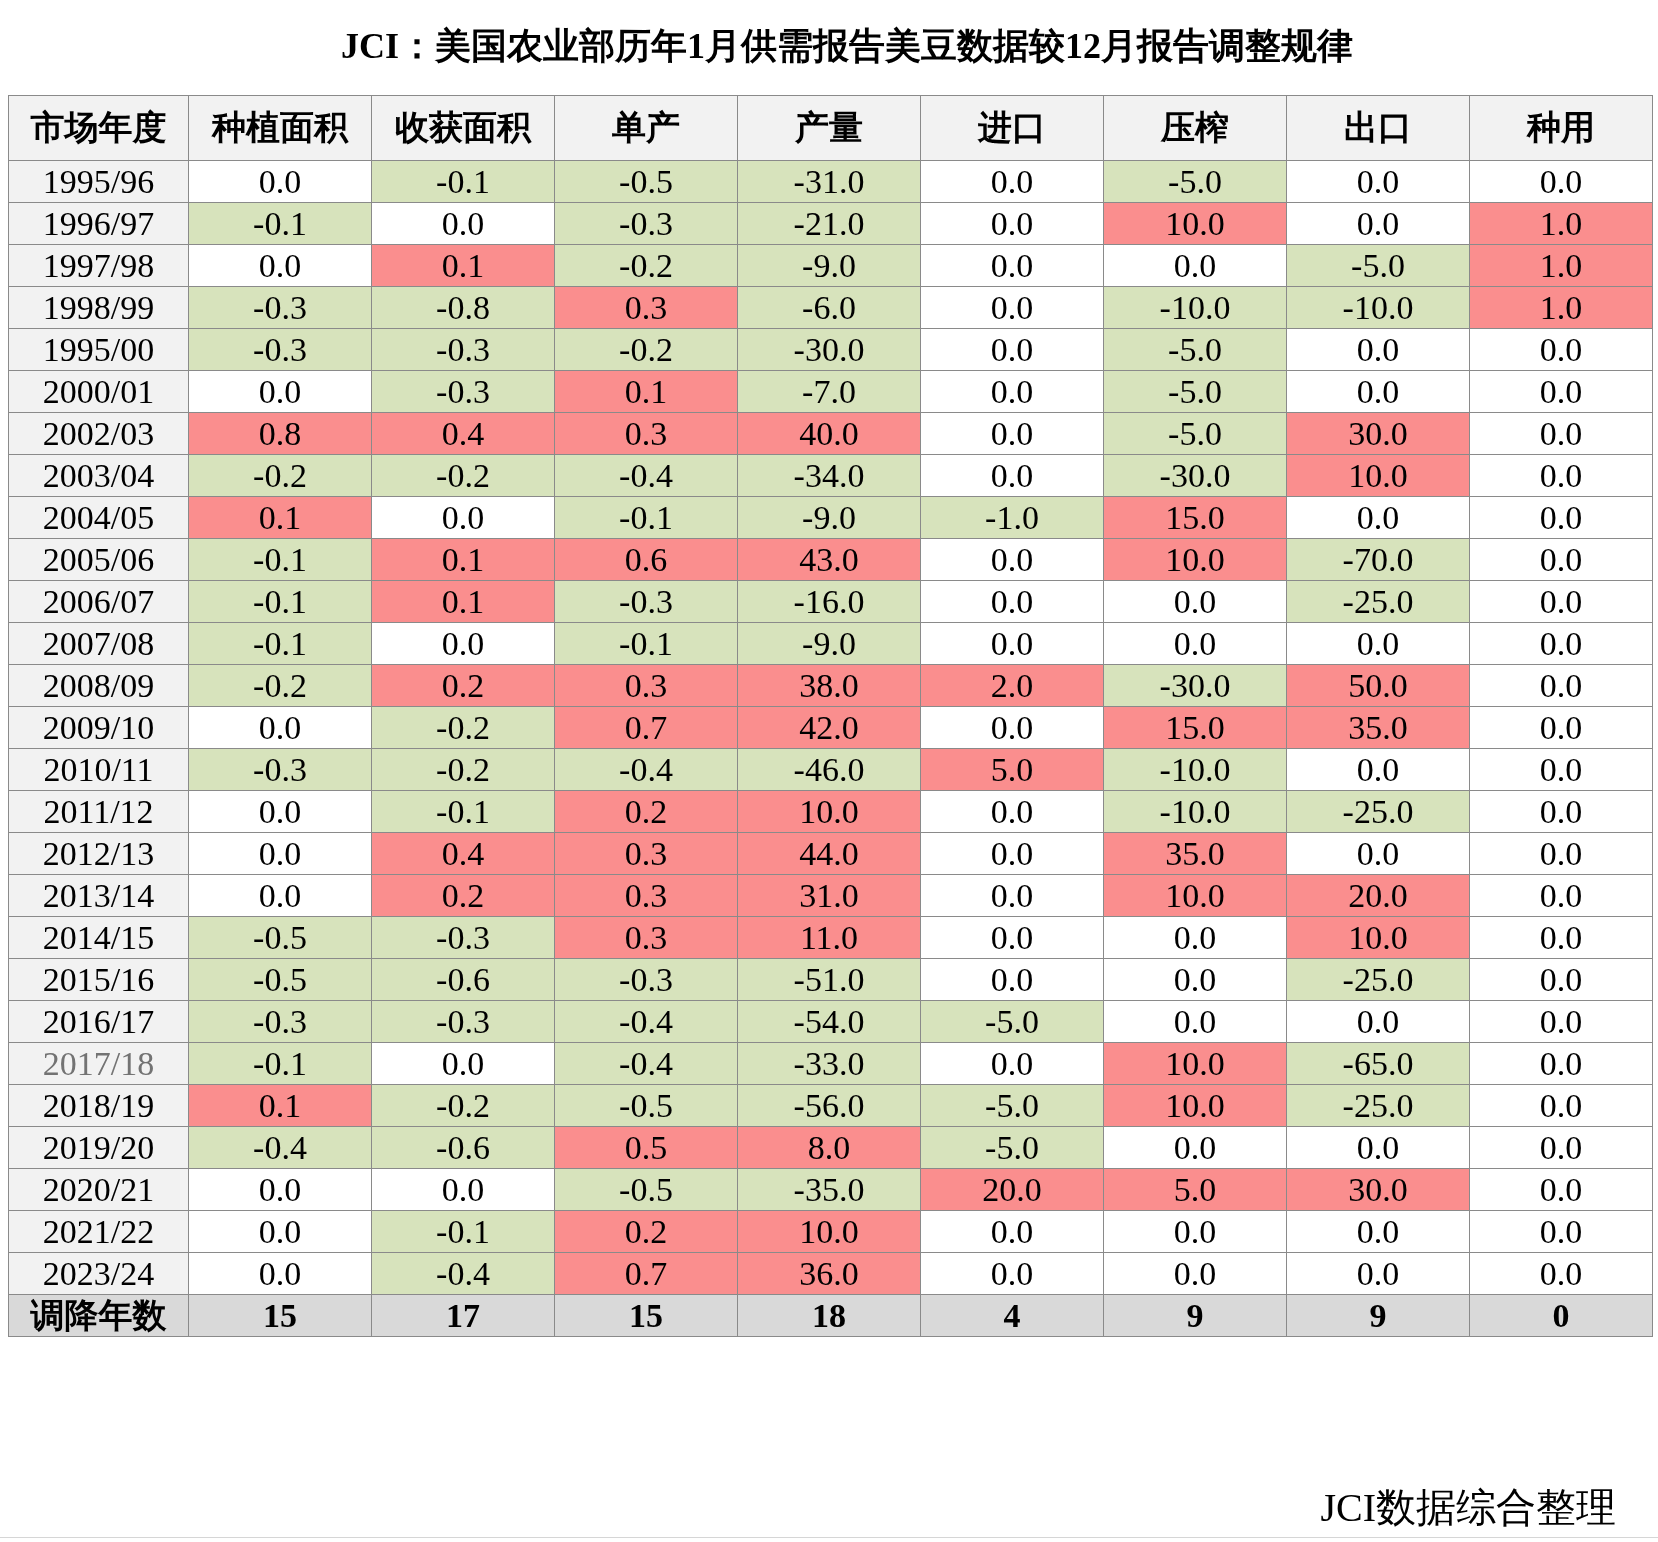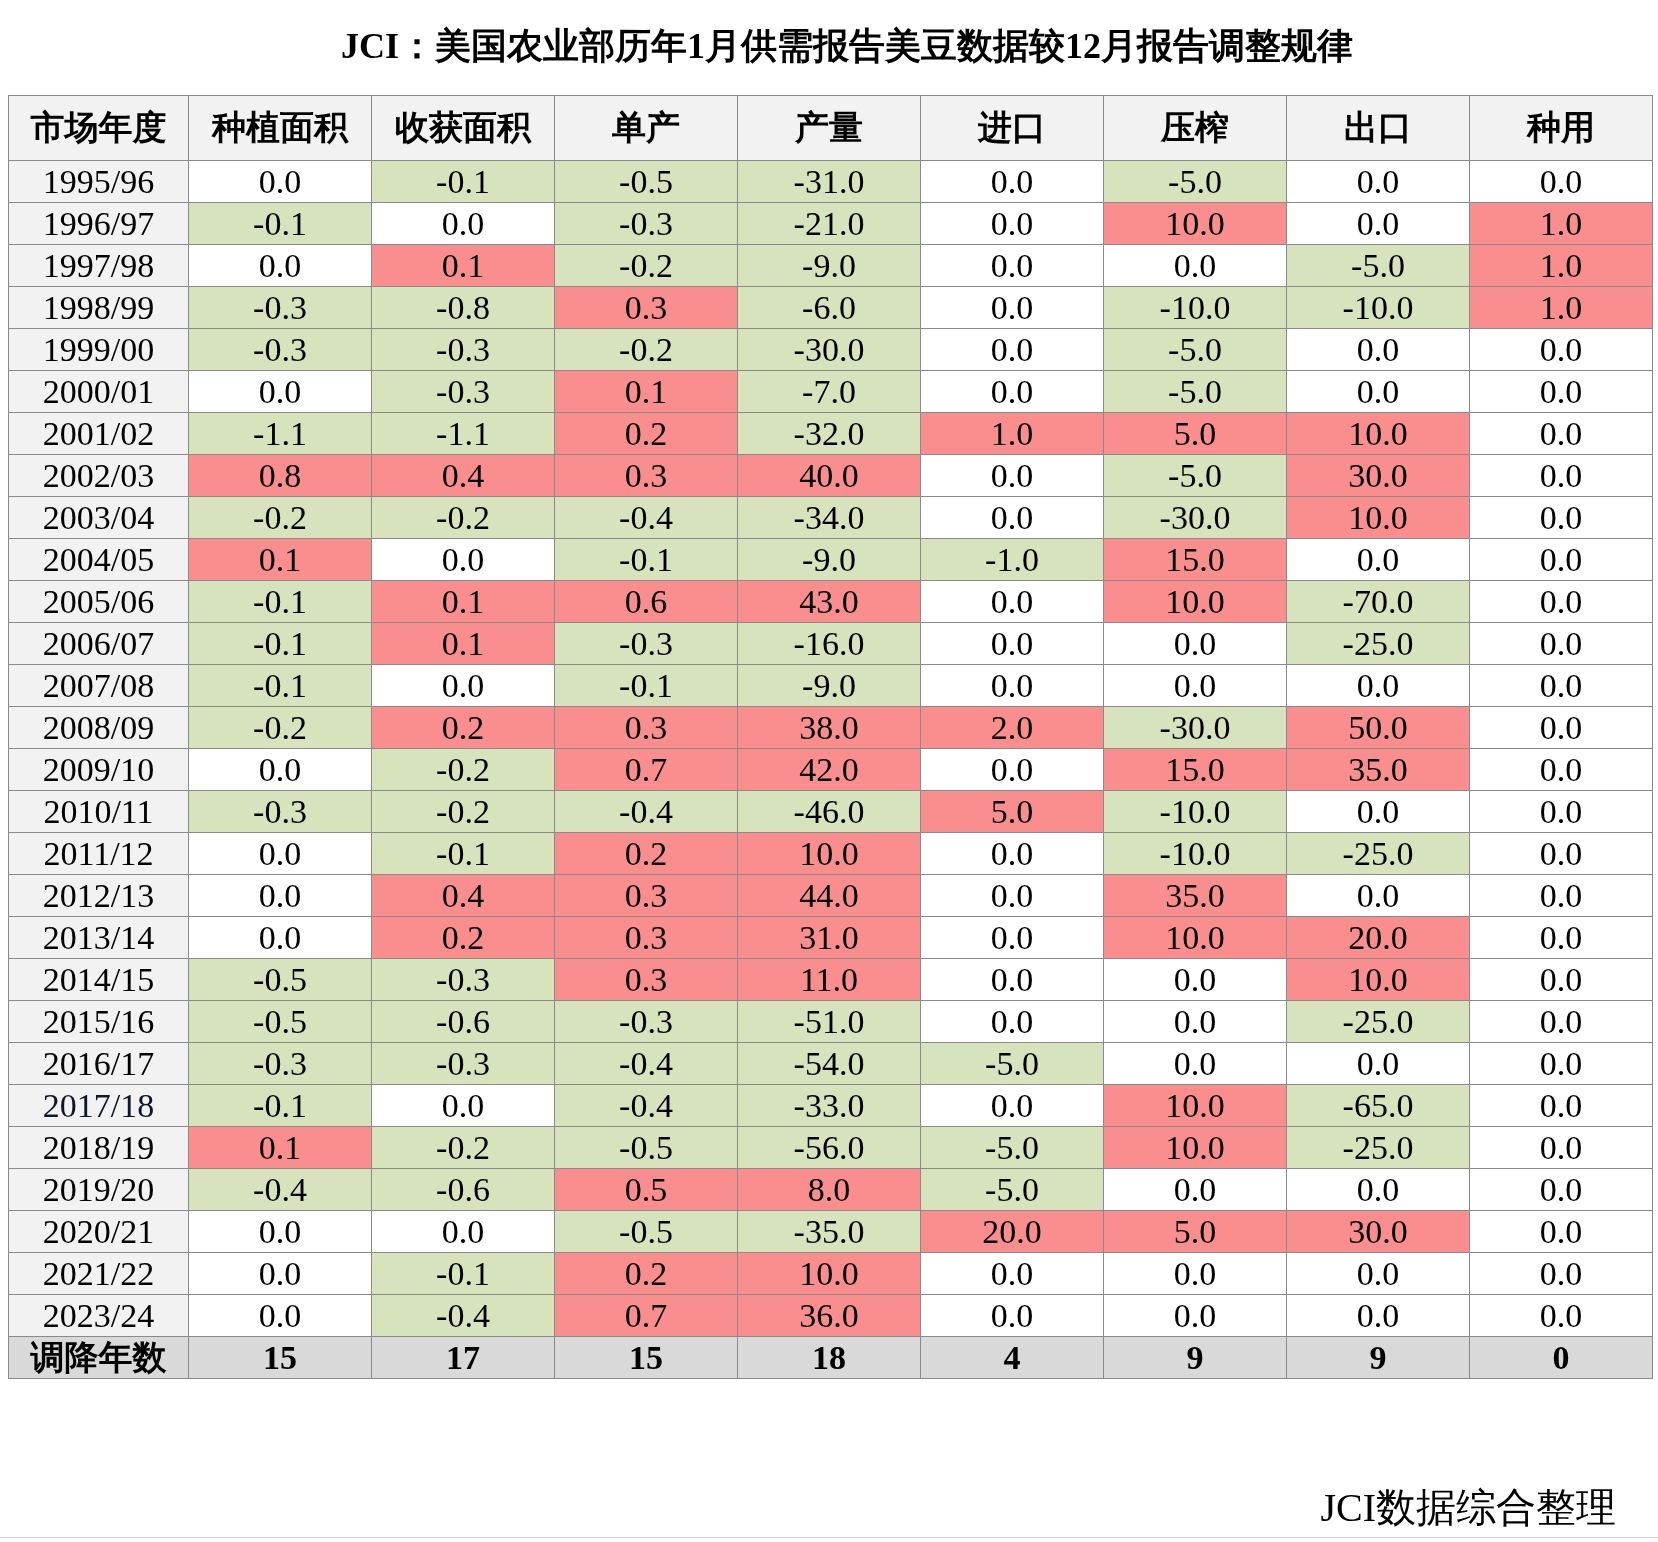--- a/index.html
+++ b/index.html
@@ -28,21 +28,21 @@
     padding:0; overflow:hidden; white-space:nowrap;
     font-size:34px; line-height:1.05;
   }
   .adjust-table thead th {
     height:64px;
     background:#f2f2f2;
     font-weight:bold;
   }
   .adjust-table tbody td { height:41px; }
   td.year { background:#f2f2f2; }
-  td.year-red { color:#0f172a; }
+  td.year-red { color:#737373; }
   td.u { background:#fa8e8e;margin-top:20px; }  
   td.d { background:#d7e3bc; }  
   td.z { background:#ffffff; }  
   tr.summary td { background:#d9d9d9; font-weight:bold; }
   .source-note {
     position:absolute; top:1480px; right:42px;
     font-size:40px;
     white-space:nowrap;
   }
   .bottom-line {
@@ -119,50 +119,39 @@
         <td class="d">-0.3</td>
         <td class="d">-0.8</td>
         <td class="u">0.3</td>
         <td class="d">-6.0</td>
         <td class="z">0.0</td>
         <td class="d">-10.0</td>
         <td class="d">-10.0</td>
         <td class="u">1.0</td>
       </tr>
       <tr>
-        <td class="year">1999/00</td>
+        <td class="year">1995/00</td>
         <td class="d">-0.3</td>
         <td class="d">-0.3</td>
         <td class="d">-0.2</td>
         <td class="d">-30.0</td>
         <td class="z">0.0</td>
         <td class="d">-5.0</td>
         <td class="z">0.0</td>
         <td class="z">0.0</td>
       </tr>
       <tr>
         <td class="year">2000/01</td>
         <td class="z">0.0</td>
         <td class="d">-0.3</td>
         <td class="u">0.1</td>
         <td class="d">-7.0</td>
         <td class="z">0.0</td>
         <td class="d">-5.0</td>
         <td class="z">0.0</td>
-        <td class="z">0.0</td>
-      </tr>
-      <tr>
-        <td class="year">2001/02</td>
-        <td class="d">-1.1</td>
-        <td class="d">-1.1</td>
-        <td class="u">0.2</td>
-        <td class="d">-32.0</td>
-        <td class="u">1.0</td>
-        <td class="u">5.0</td>
-        <td class="u">10.0</td>
         <td class="z">0.0</td>
       </tr>
       <tr>
         <td class="year">2002/03</td>
         <td class="u">0.8</td>
         <td class="u">0.4</td>
         <td class="u">0.3</td>
         <td class="u">40.0</td>
         <td class="z">0.0</td>
         <td class="d">-5.0</td>

